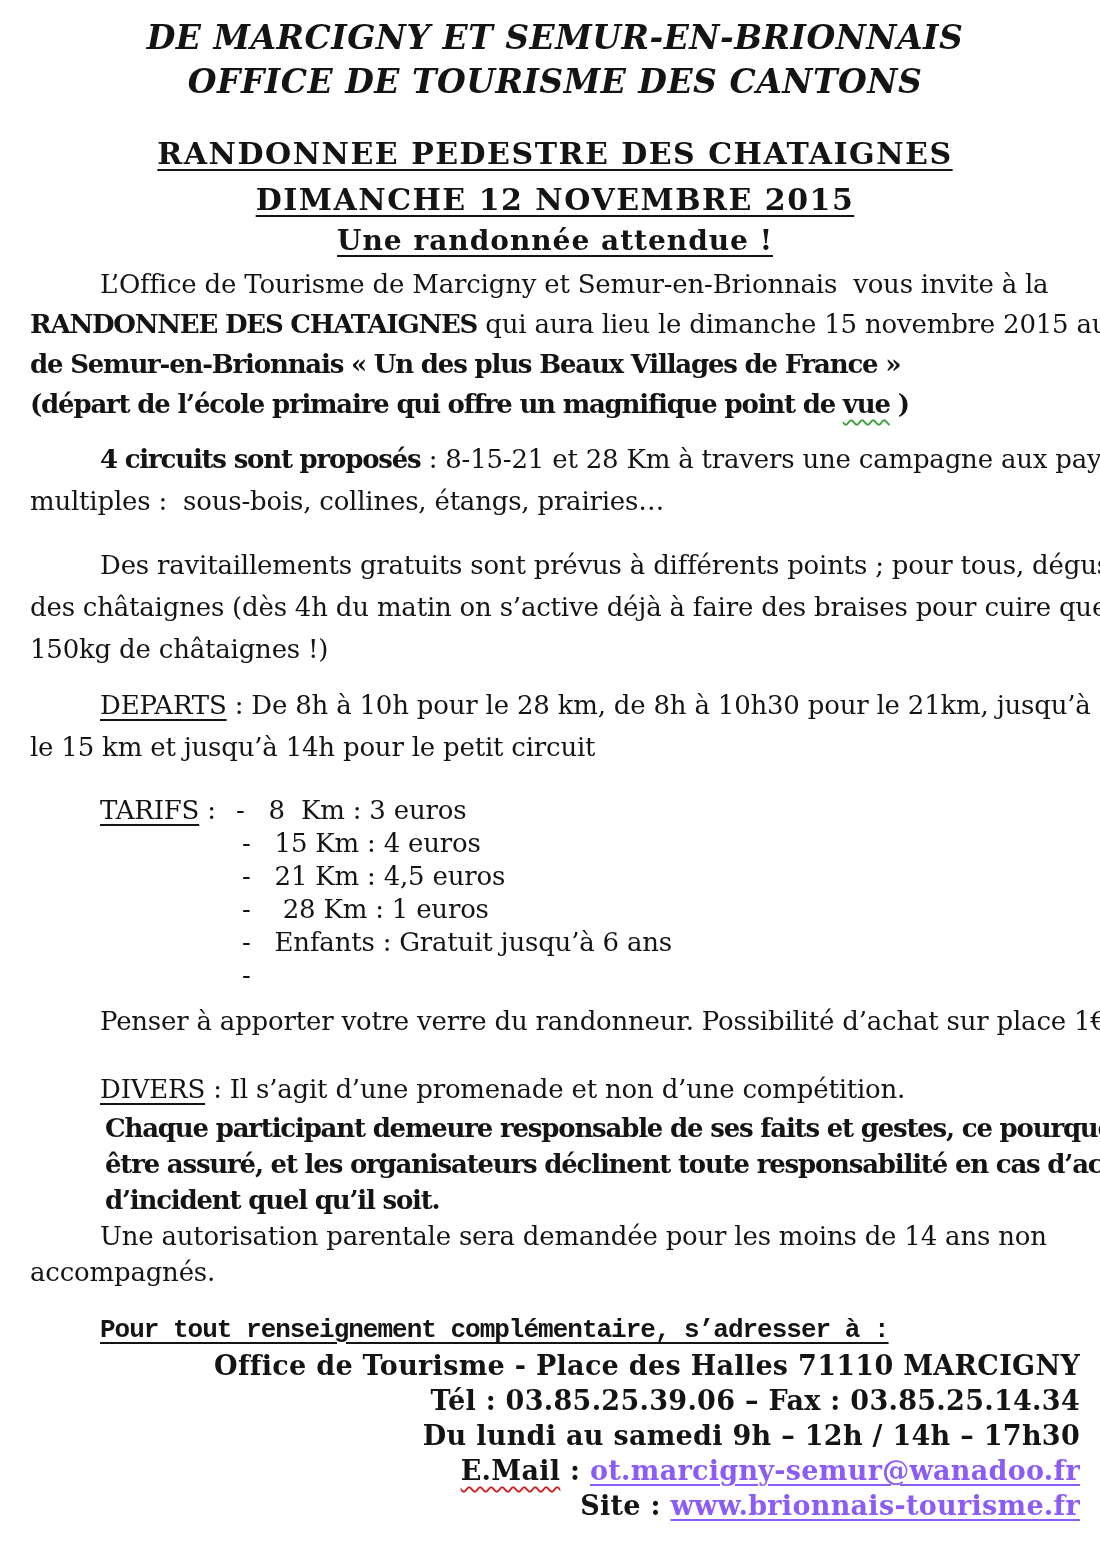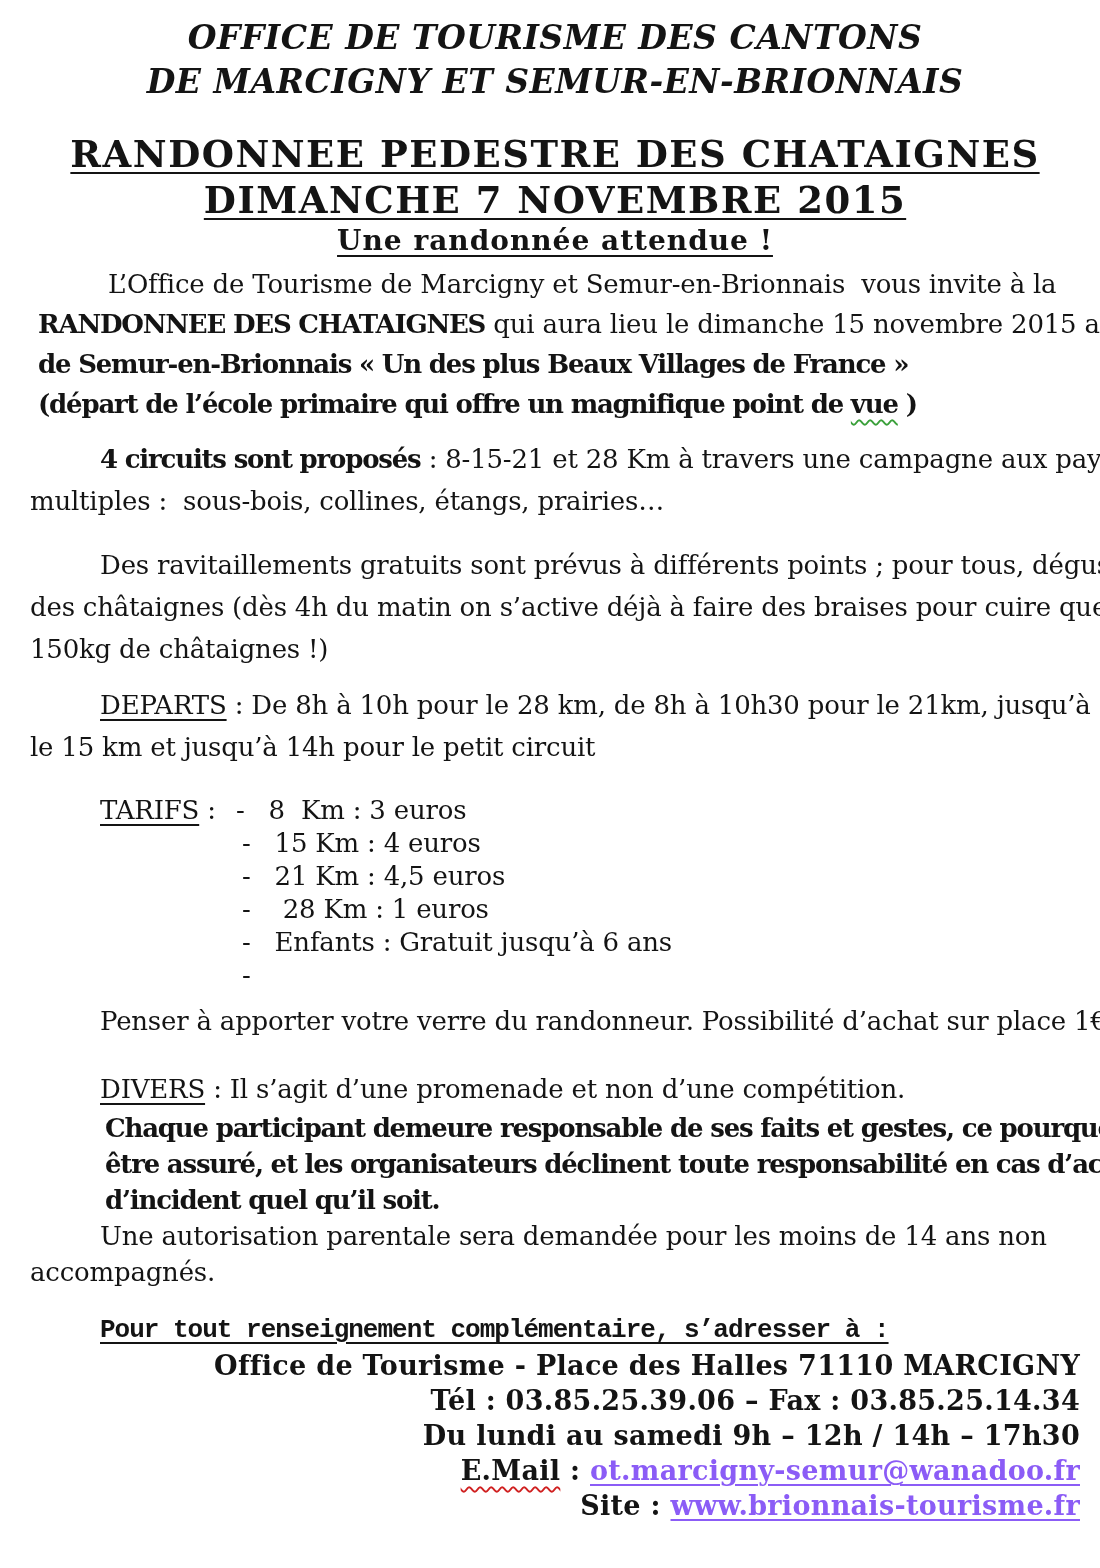--- a/index.html
+++ b/index.html
@@ -5,34 +5,34 @@
   html,body{margin:0;padding:0;}
   body{
     width:1100px;height:1568px;overflow:hidden;background:#ffffff;color:#141414;
     font-family:"DejaVu Serif","Liberation Serif",serif;
   }
   .doc{padding:16px 20px 0 30px;}
   .center{text-align:center;}
   
   .org{font-style:italic;font-size:33px;line-height:44px;font-weight:600;letter-spacing:0.5px;}
   
-  .h1{font-weight:bold;font-size:37px;line-height:40px;letter-spacing:1.5px;margin-top:30px;}
+  .h1{font-weight:bold;font-size:30px;line-height:40px;letter-spacing:1.5px;margin-top:30px;}
   .h1b{margin-top:6px;}
   .h2{font-weight:bold;font-size:28px;line-height:38px;letter-spacing:1px;margin-top:2px;}
   .u{text-decoration:underline;text-decoration-thickness:2px;text-underline-offset:5px;}
   
   .bl{font-size:26px;line-height:42px;white-space:pre;letter-spacing:-0.2px;}
   .ind{padding-left:70px;}
   .b{font-weight:bold;}
   .cond{letter-spacing:-1.2px;}
   .mt-sm{margin-top:14px;}
   .mt-md{margin-top:22px;}
   .mt-lg{margin-top:26px;}
   .intro{margin-top:4px;}
-  .intro .bl{line-height:40px;margin-left:8px;}
+  .intro .bl{line-height:40px;}
   
   .tarifs{margin-top:26px;}
   .tl{font-size:26px;line-height:33px;white-space:pre;letter-spacing:-0.2px;}
   .tl .dash{margin:0 24px 0 12px;}
   .tl-cont{padding-left:212px;}
   .tl-cont .dash{margin:0 24px 0 0;}
   .tfirst{padding-left:70px;}
   
   .divers-block{padding-left:75px;}
   .divers-block .bl{line-height:36px;}
@@ -44,26 +44,26 @@
   .f{font-weight:bold;font-size:27px;line-height:35px;text-align:right;letter-spacing:0.3px;white-space:pre;}
   .f-head{font-weight:bold;font-size:26px;line-height:36px;padding-left:70px;margin-top:22px;letter-spacing:-1px;white-space:pre;font-family:Liberation Mono, monospace;}
   .link{color:#8b5cf6;font-weight:bold;text-decoration:underline;text-decoration-thickness:2px;text-underline-offset:4px;cursor:pointer;}
 </style>
 </head>
 <body>
 
 <div class="doc">
 
   <div class="org center">
+    <div>DE MARCIGNY ET SEMUR-EN-BRIONNAIS</div>
     <div>OFFICE DE TOURISME DES CANTONS</div>
-    <div>DE MARCIGNY ET SEMUR-EN-BRIONNAIS</div>
   </div>
 
   <div class="h1 center"><span class="u">RANDONNEE PEDESTRE DES CHATAIGNES</span></div>
-  <div class="h1 h1b center"><span class="u">DIMANCHE 7 NOVEMBRE 2015</span></div>
+  <div class="h1 h1b center"><span class="u">DIMANCHE 12 NOVEMBRE 2015</span></div>
   <div class="h2 center"><span class="u">Une randonnée attendue !</span></div>
 
   <div class="intro">
     <div class="bl ind">L’Office de Tourisme de Marcigny et Semur-en-Brionnais  vous invite à la</div>
     <div class="bl"><span class="b cond">RANDONNEE DES CHATAIGNES</span><span> qui aura lieu le dimanche 15 novembre 2015 au départ</span></div>
     <div class="bl b cond">de Semur-en-Brionnais « Un des plus Beaux Villages de France »</div>
     <div class="bl b cond"><span>(départ de l’école primaire qui offre un magnifique point de </span><span class="wavy-g">vue</span><span> )</span></div>
   </div>
 
   <div class="mt-sm">

